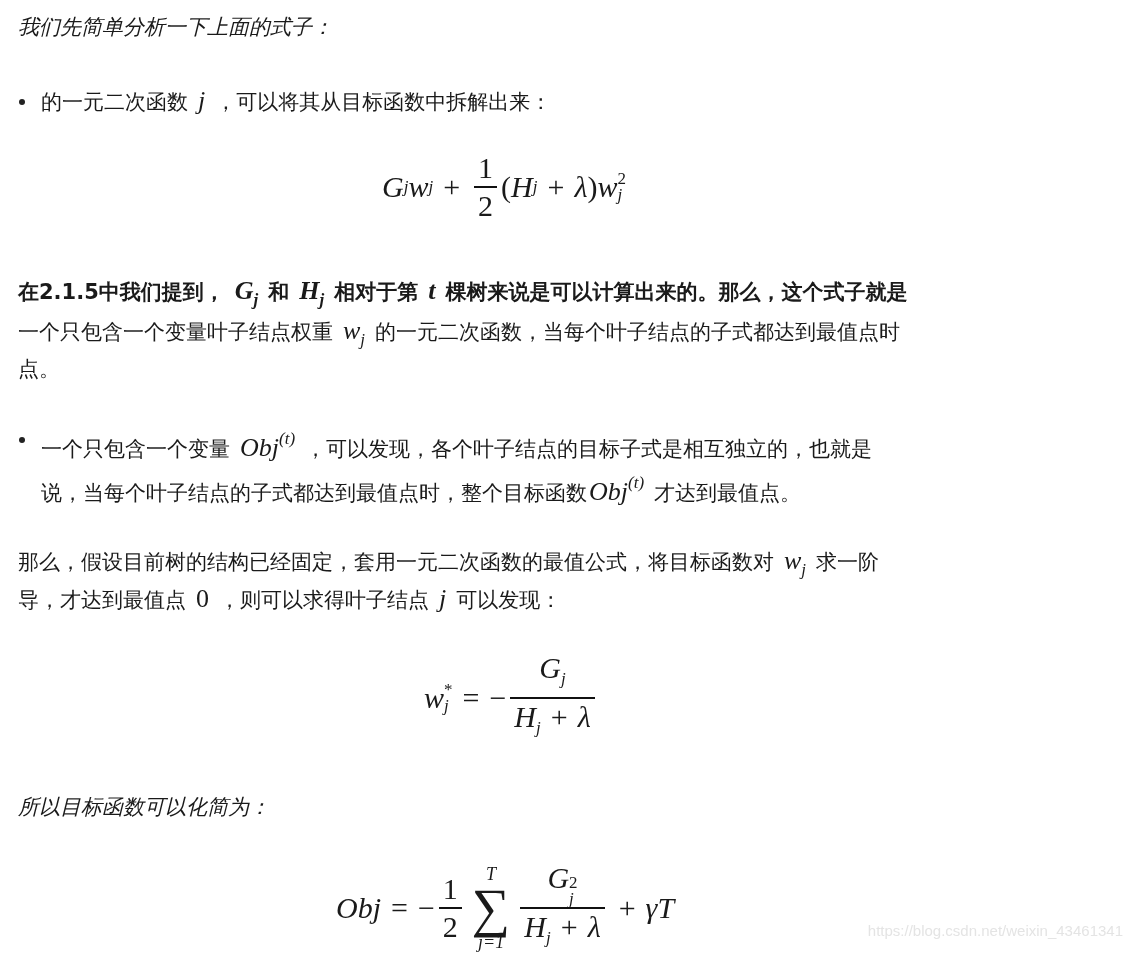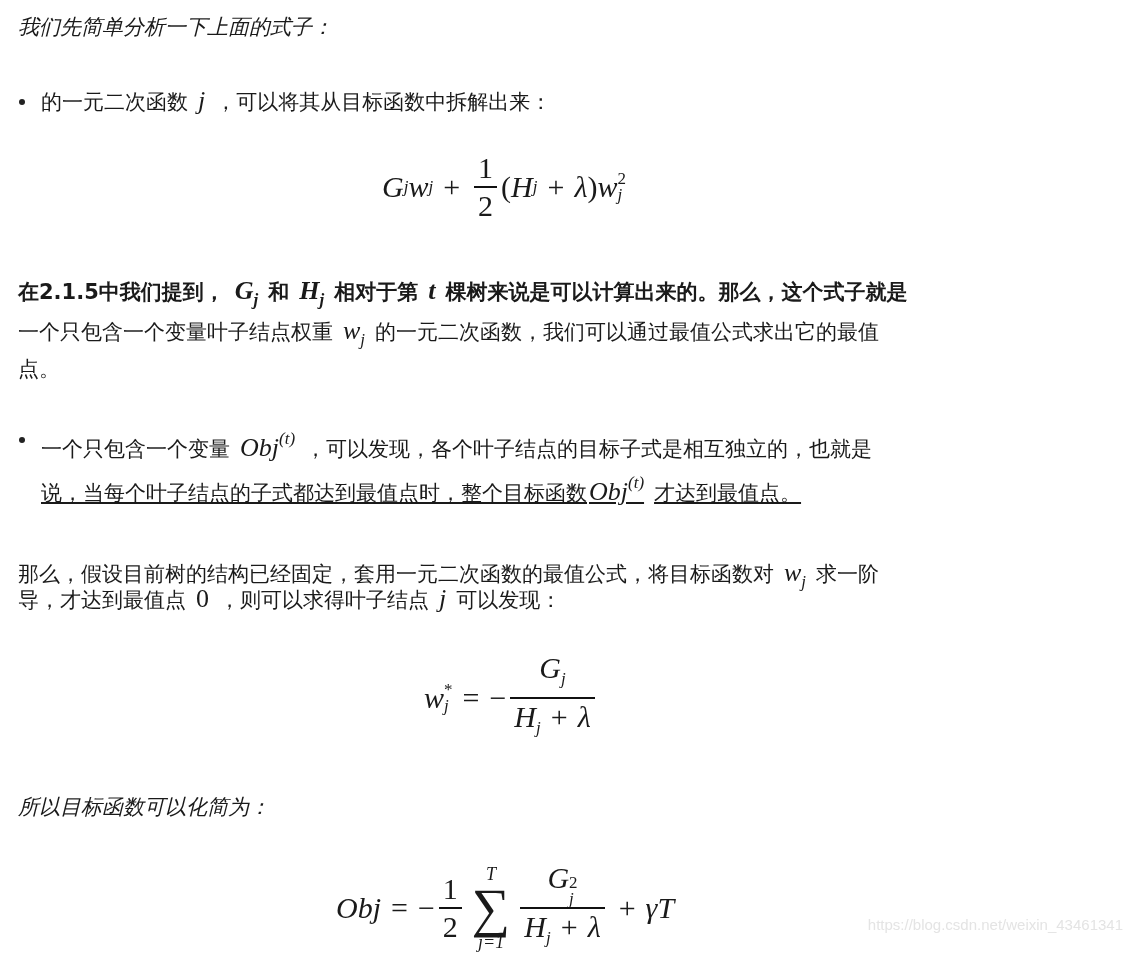--- a/index.html
+++ b/index.html
@@ -19,21 +19,21 @@
     b { font-weight: normal; }
     .eq { position: absolute; font-family: "Liberation Serif", "DejaVu Serif", serif; font-size: 30px; display: flex; align-items: center; white-space: nowrap; }
     .eq i { font-style: italic; }
     .frac { display: inline-flex; flex-direction: column; align-items: center; vertical-align: middle; margin: 0 4px; }
     .frac .num { padding: 0 4px; line-height: 36px; }
     .frac .den { padding: 0 4px; line-height: 36px; border-top: 2px solid #111; }
     .op { padding: 0 10px; font-style: normal; }
     .sigma { display: inline-flex; flex-direction: column; align-items: center; margin: 0 6px; }
     .sigma .big { font-size: 54px; line-height: 48px; font-style: normal; }
     .sigma .lim { font-size: 18px; line-height: 20px; }
-    .watermark { position: absolute; right: 8px; bottom: 30px; font-family: "Liberation Sans", sans-serif; font-size: 15px; color: #e4e4e4; }
+    .watermark { position: absolute; right: 8px; bottom: 24px; font-family: "Liberation Sans", sans-serif; font-size: 15px; color: #e4e4e4; }
   </style>
 </head>
 <body>
 
 <div class="p" style="top:8px;font-style:italic;">我们先简单分析一下上面的式子：</div>
 
 <div class="bullet" style="top:82px;">
   <span class="dot"></span>
   <span class="txt">
     <span>的一元二次函数</span><span class="m">j</span><span>，可以将其从目标函数中拆解出来：</span>
@@ -60,35 +60,35 @@
     <span style="display:inline-flex;flex-direction:column;font-size:17px;line-height:16px;">
       <span>2</span>
       <i>j</i>
     </span>
 </div>
 
 <div class="p" style="top:272px;font-weight:bold;">
   <span>在2.1.5中我们提到，</span><span class="m"><span>G</span><span class="sub">j</span></span><span>和</span><span class="m"><span>H</span><span class="sub">j</span></span><span>相对于第</span><span class="m">t</span><span>棵树来说是可以计算出来的。那么，这个式子就是</span>
 </div>
 <div class="p" style="top:312px;">
-  <span>一个只包含一个变量</span><b>叶子结点权重</b><span class="m"><span>w</span><span class="sub">j</span></span><span>的一元二次函数，我们可以通过最值公式求出它的最值</span>
+  <span>一个只包含一个变量</span><b>叶子结点权重</b><span class="m"><span>w</span><span class="sub">j</span></span><span>的一元二次函数，当每个叶子结点的子式都达到最值点时</span>
 </div>
 <div class="p" style="top:350px;">点。</div>
 
 <div class="bullet" style="top:420px;">
   <span class="dot"></span>
   <span class="txt">
     <span>一个只包含一个变量</span><span class="m"><span>Obj</span><span class="sup">(t)</span></span><span>，可以发现，各个叶子结点的目标子式是相互独立的，也就是</span>
   </span>
 </div>
-<div class="p" style="top:464px; left:41px;text-decoration:underline;">
+<div class="p" style="top:464px; left:41px;">
   <span>说，当每个叶子结点的子式都达到最值点时，整个目标函数</span><span class="m" style="padding-left:2px;"><span>Obj</span><span class="sup">(t)</span></span><span>才达到最值点。</span>
 </div>
 
-<div class="p" style="top:542px;margin-top:12px;">
+<div class="p" style="top:542px;">
   <span>那么，假设目前树的结构已经固定，套用一元二次函数的最值公式，将目标函数对</span><span class="m"><span>w</span><span class="sub">j</span></span><span>求一阶</span>
 </div>
 <div class="p" style="top:580px;">
   <span>导，才达到最值点</span><span class="mr" style="padding:0 10px;">0</span><span>，则可以求得叶子结点</span><span class="m">j</span><span>可以发现：</span>
 </div>
 
 <div class="eq" style="left:424px; top:650px;">
   <i>w</i>
     <span style="display:inline-flex;flex-direction:column;font-size:17px;line-height:16px;">
       <span>*</span>

